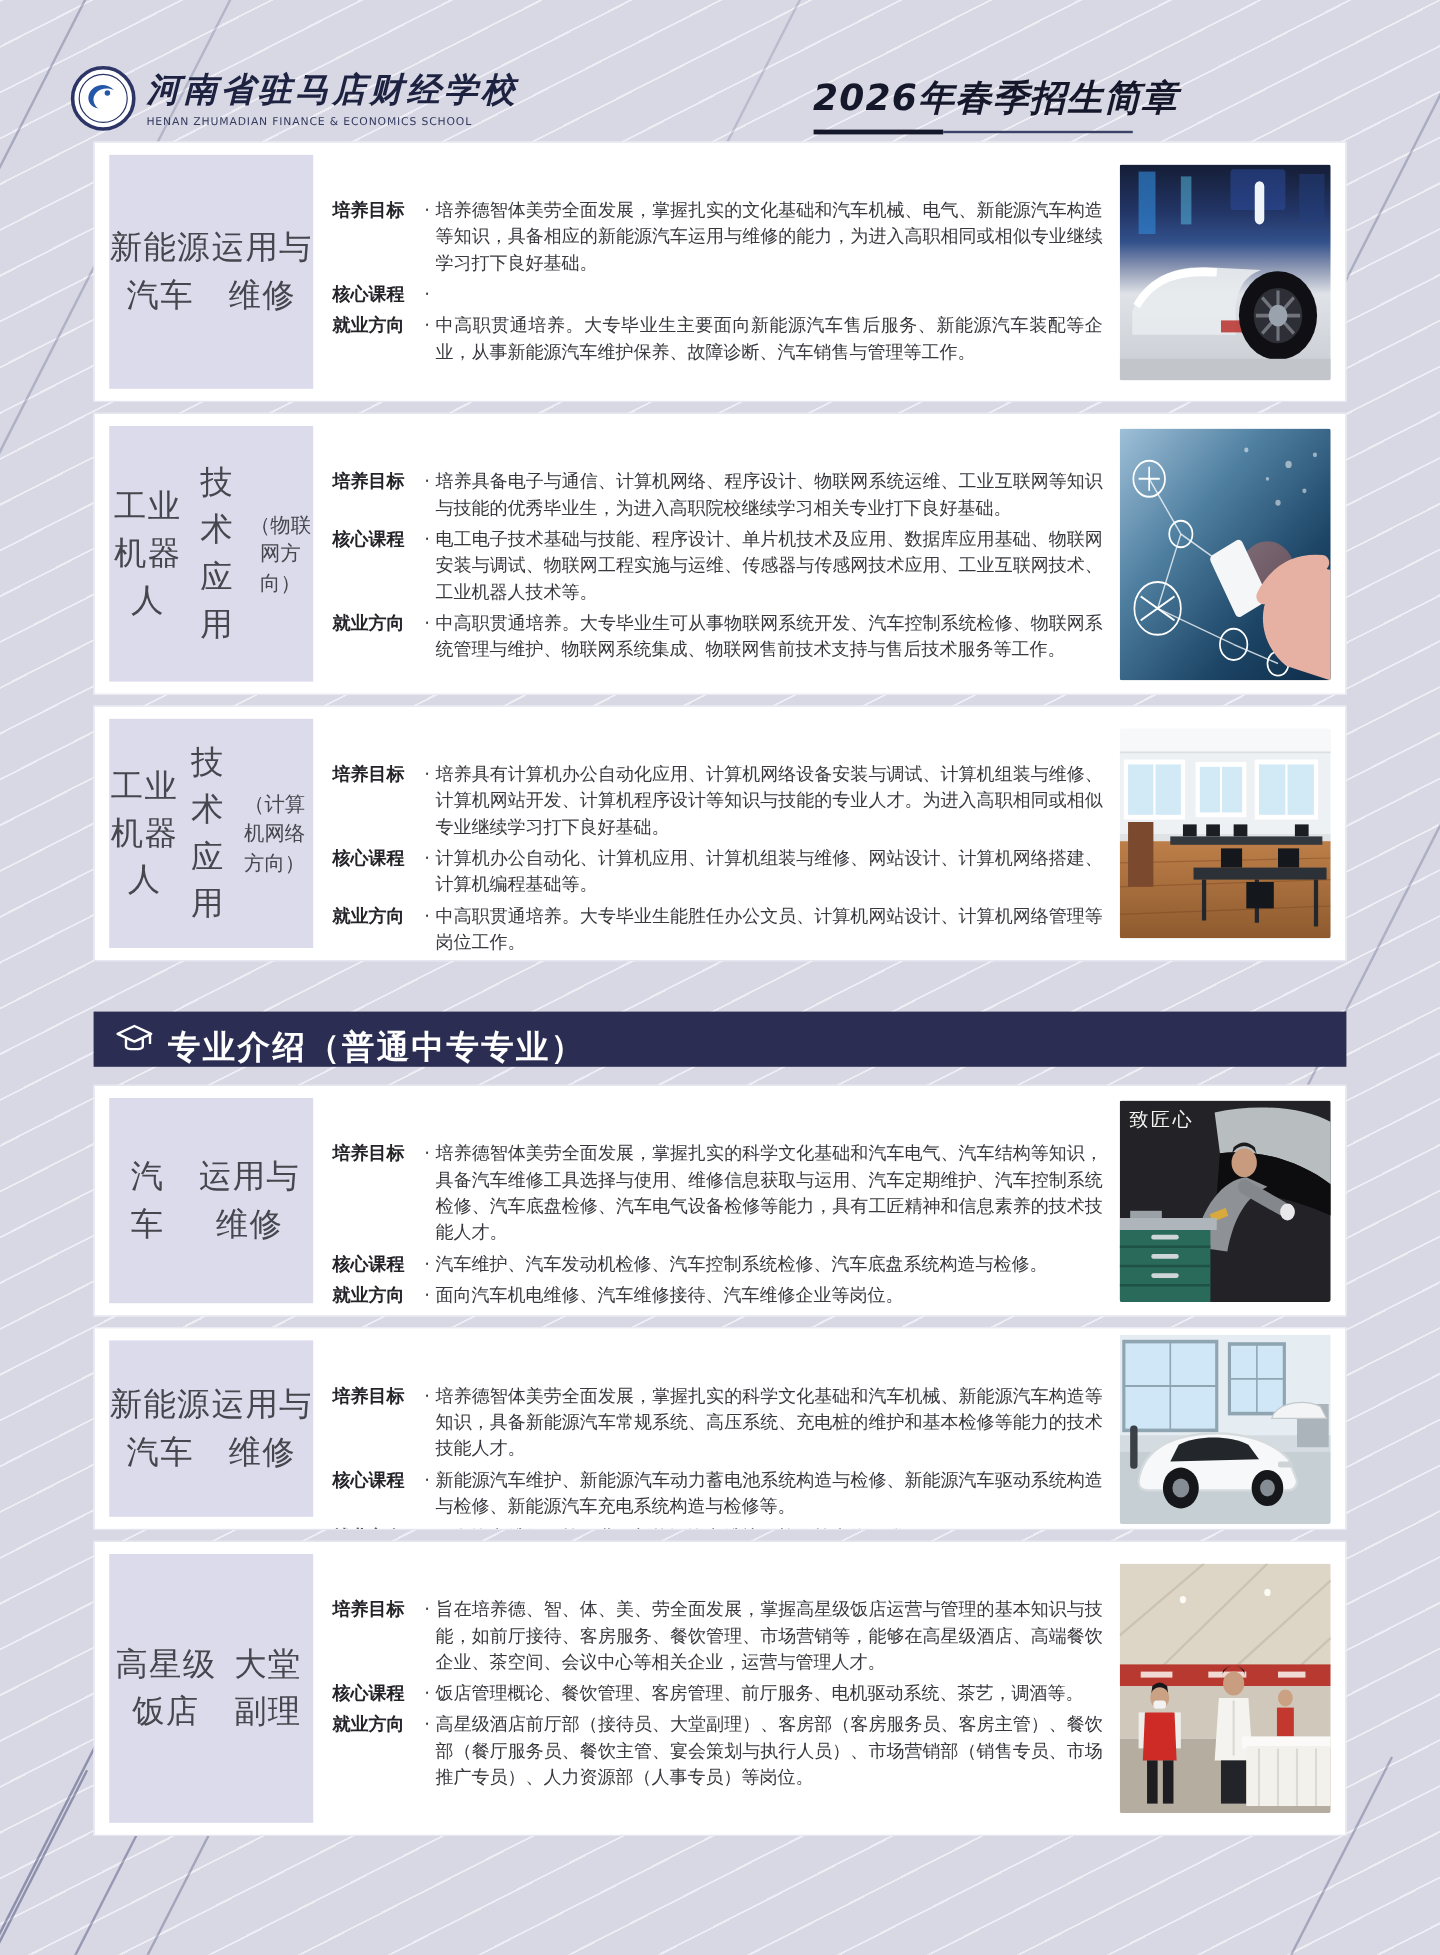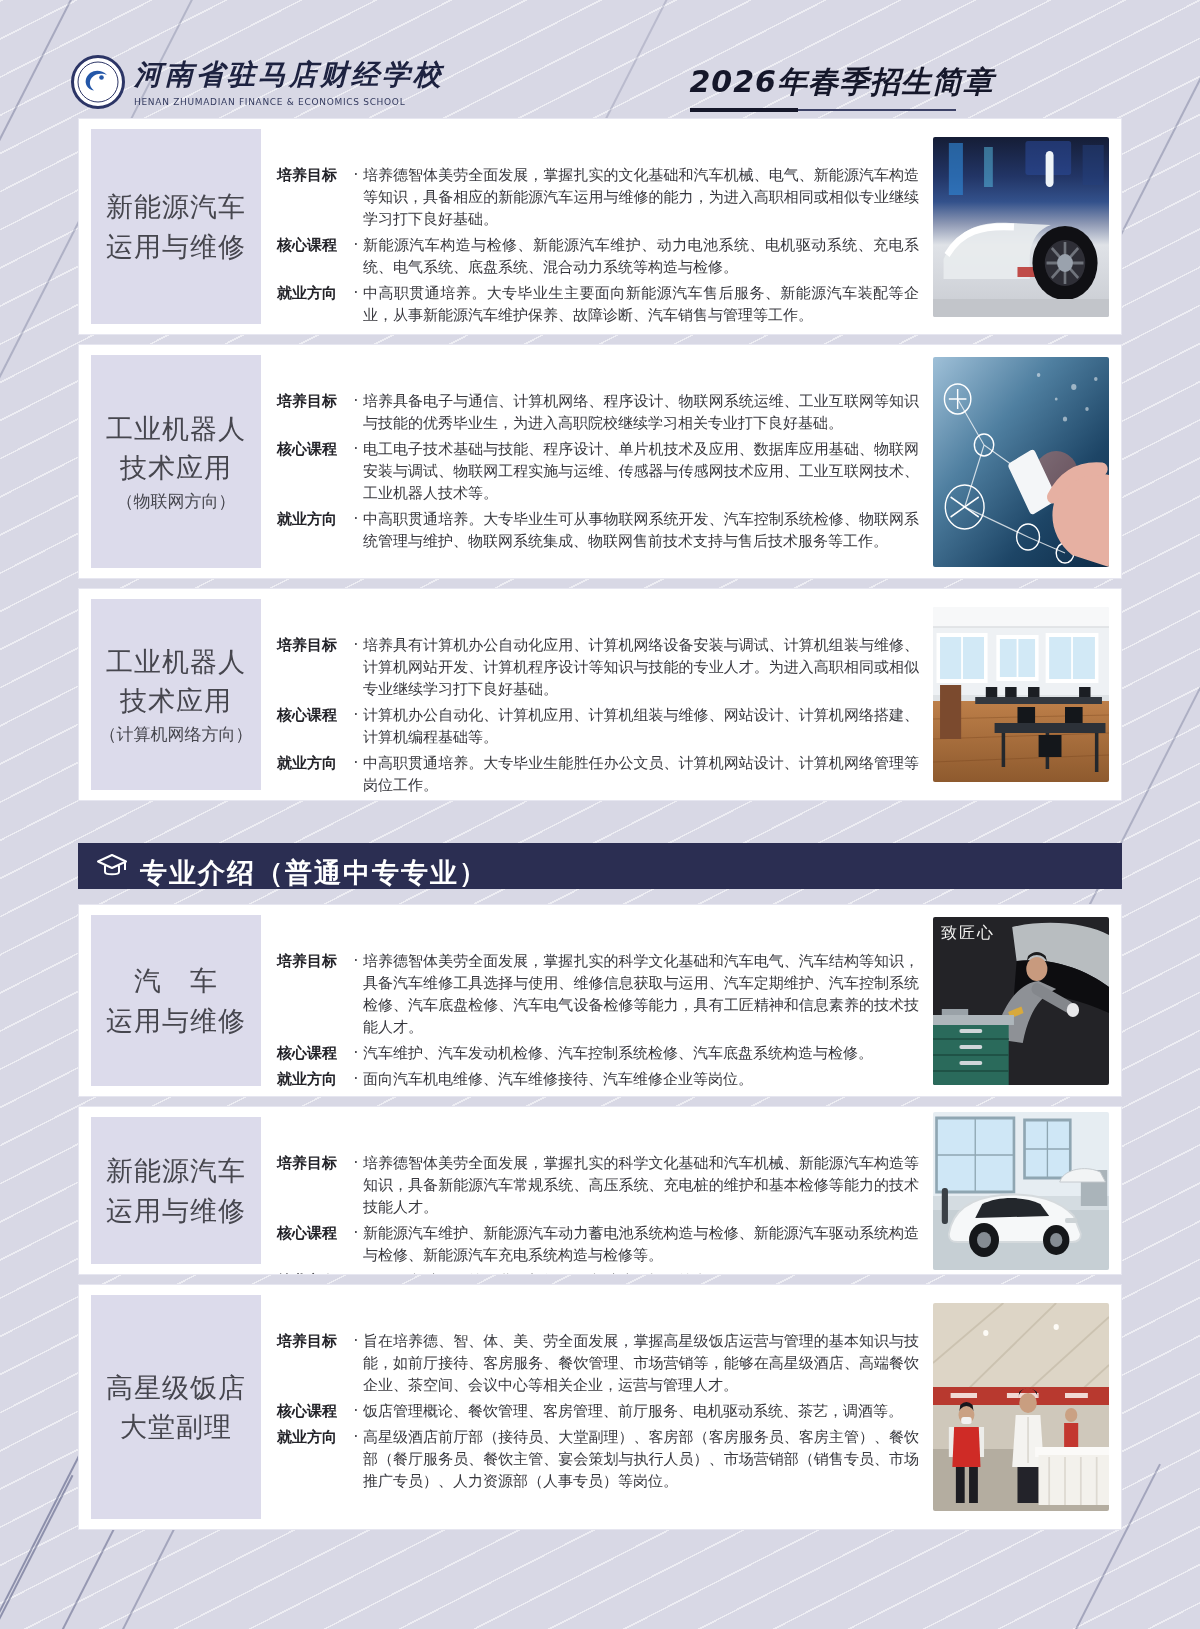--- a/index.html
+++ b/index.html
@@ -11,21 +11,21 @@
   
   .bg-lines{
     position:absolute;inset:0;z-index:0;
     background:repeating-linear-gradient(153deg,
       rgba(255,255,255,.55) 0px, rgba(255,255,255,.55) 1.6px,
       rgba(255,255,255,0) 1.6px, rgba(255,255,255,0) 34px);
   }
   .al{position:absolute;width:2px;background:#343a66;transform:rotate(27deg);z-index:1;}
 
   
-  .header{position:absolute;left:12px;top:0;width:1040px;height:118px;z-index:3;}
+  .header{position:absolute;left:0;top:0;width:1040px;height:118px;z-index:3;}
   .logo{position:absolute;left:58px;top:54px;width:56px;height:56px;}
   .school-block{position:absolute;left:122px;top:56px;}
   .school-cn{
     font-family:"DejaVu Serif","Liberation Serif",serif;
     font-size:28px;font-weight:bold;font-style:italic;
     color:#1d2240;letter-spacing:3px;white-space:nowrap;
   }
   .school-en{font-size:9px;letter-spacing:.7px;color:#333a5e;margin-top:3px;white-space:nowrap;}
   .brochure{position:absolute;right:58px;top:62px;text-align:left;}
   .brochure-title{
@@ -41,21 +41,21 @@
   .card{
     box-sizing:border-box;background:#ffffff;border:1px solid #e6e6f0;
     display:flex;align-items:stretch;padding:10px 12px;overflow:hidden;
   }
   .card + .card{margin-top:9px;}
   .h1{height:217px;} .h2{height:235px;margin-top:9px;} .h3{height:213px;margin-top:9px;}
   .h4{height:193px;} .h5{height:169px;margin-top:10px;} .h6{height:246px;margin-top:11px;}
 
   .title-box{
     flex:none;width:170px;background:#dcdbeb;
-    display:flex;flex-direction:column;justify-content:center;align-items:center;
+    display:flex;flex-direction:row;justify-content:center;align-items:center;
     color:#46464e;font-size:27px;font-weight:500;letter-spacing:1px;line-height:1.45;
     text-align:center;
   }
   .title-sub{font-size:17px;letter-spacing:0;margin-top:2px;color:#46464e;text-align:center;}
 
   .body-col{flex:1;padding:3px 14px 0 16px;display:flex;flex-direction:column;margin-top:32px;}
   .row{display:flex;align-items:flex-start;}
   .row + .row{margin-top:4px;}
   .lbl{flex:none;width:72px;font-weight:bold;color:#232329;font-size:15px;line-height:22px;}
   .bullet{flex:none;width:14px;text-align:center;font-size:15px;line-height:22px;color:#38383e;}
@@ -124,21 +124,20 @@
     </div>
     <div class="body-col">
       <div class="row">
         <div class="lbl">培养目标</div>
         <div class="bullet">·</div>
         <div class="txt">培养德智体美劳全面发展，掌握扎实的文化基础和汽车机械、电气、新能源汽车构造等知识，具备相应的新能源汽车运用与维修的能力，为进入高职相同或相似专业继续学习打下良好基础。</div>
       </div>
       <div class="row">
         <div class="lbl">核心课程</div>
         <div class="bullet">·</div>
-        <div class="txt">新能源汽车构造与检修、新能源汽车维护、动力电池系统、电机驱动系统、充电系统、电气系统、底盘系统、混合动力系统等构造与检修。</div>
       </div>
       <div class="row">
         <div class="lbl">就业方向</div>
         <div class="bullet">·</div>
         <div class="txt">中高职贯通培养。大专毕业生主要面向新能源汽车售后服务、新能源汽车装配等企业，从事新能源汽车维护保养、故障诊断、汽车销售与管理等工作。</div>
       </div>
     </div>
     <div class="photo p1">
       <svg viewBox="0 0 200 180" preserveAspectRatio="none">
         <defs>

